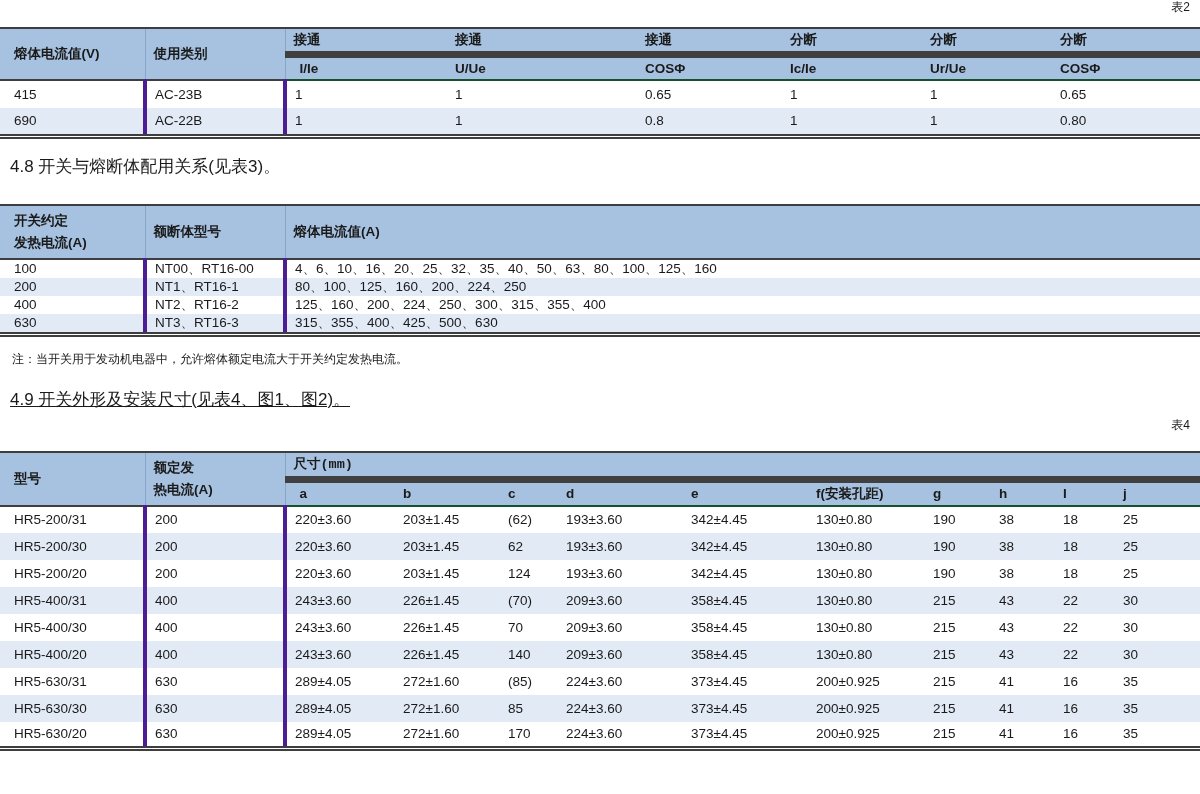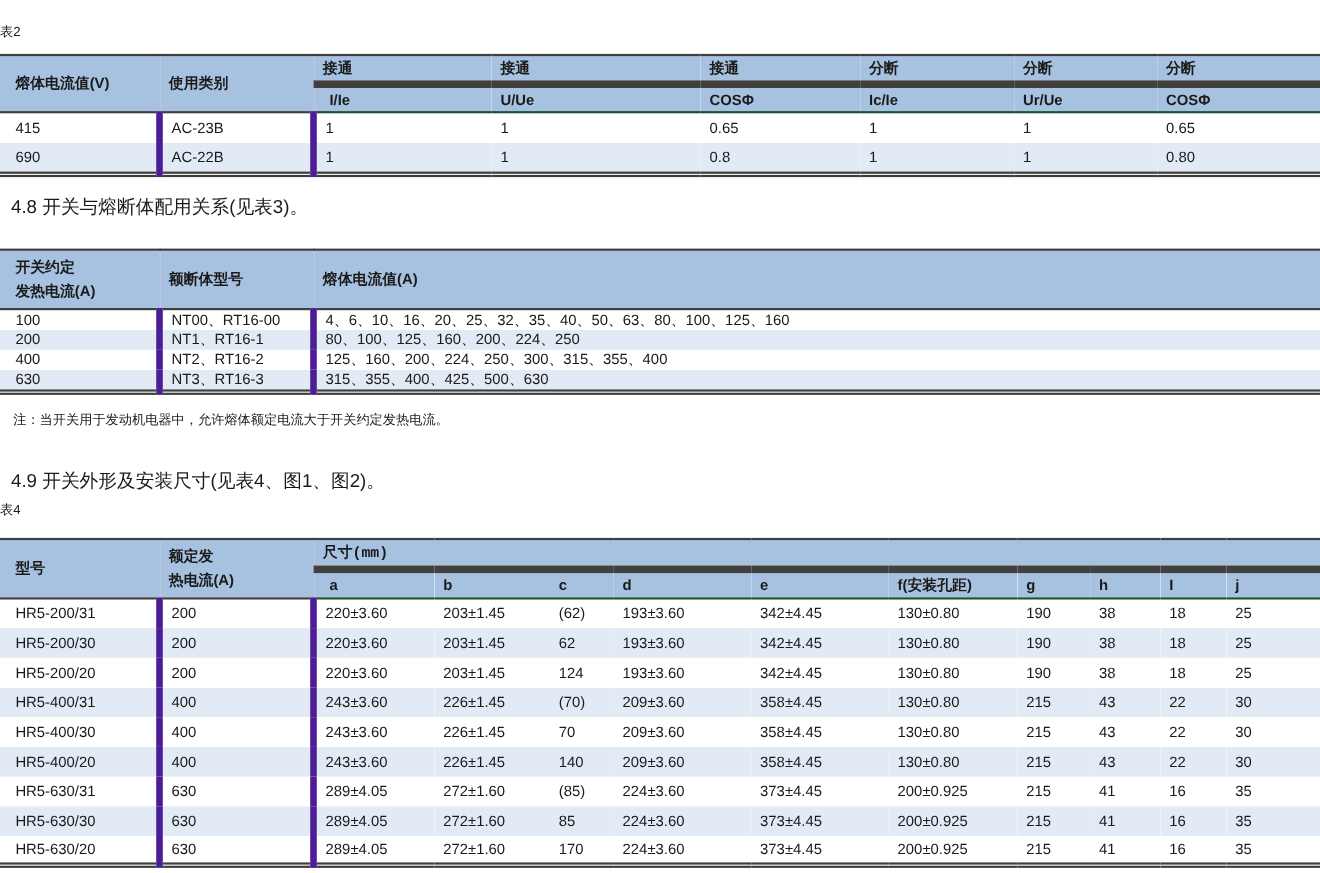--- a/index.html
+++ b/index.html
@@ -4,32 +4,33 @@
 <style>
   * { box-sizing: border-box; margin: 0; padding: 0; }
   html, body { width: 1200px; height: 794px; }
   body {
     background: #ffffff;
     color: #1a1a1a;
     font-family: "Liberation Sans", "DejaVu Sans", sans-serif;
     overflow: hidden;
   }
   .tbl-label {
+    text-align: right;
     font-size: 12px;
     line-height: 14px;
-    padding: 22px 10px 0 0;
+    padding: 0 10px 0 0;
   }
   .tbl-label.small-gap { padding-top: 4px; margin-top: 2px; }
   .heading {
     font-size: 17px;
     line-height: 24px;
     padding-left: 10px;
   }
   #heading-48 { margin-top: 16px; }
-  #heading-49 { margin-top: 36px; }
+  #heading-49 { margin-top: 20px; text-decoration: underline; }
   .note {
     font-size: 12px;
     line-height: 17px;
     padding-left: 12px;
     margin-top: 14px;
   }
   table.tbl {
     width: 1200px;
     table-layout: fixed;
     border-collapse: collapse;
@@ -57,21 +58,21 @@
   .tbl th:first-child, .tbl td:first-child { padding-left: 14px; }
   
   th.span-cell { border-bottom: 2px solid #3e3e3e; }
   th.vline     { border-right: 1px solid #89a5c8; }
   th.grp       { border-bottom: 7px solid #404040; font-family: Liberation Mono, monospace; }
   th.sub       { border-bottom: 2px solid #14532d; }
   
   .tbl tbody tr:nth-child(even) { background: #e2eaf6; }
   .tbl tbody tr:nth-child(odd)  { background: #ffffff; }
   .tbl tbody td:nth-child(1),
-  .tbl tbody td:nth-child(2) { border-right: 6px solid #4c1d95; }
+  .tbl tbody td:nth-child(2) { border-right: 4px solid #4c1d95; }
   
   #table2 thead tr { height: 26px; }
   #table2 tbody tr { height: 28px; }
   #table3 thead tr { height: 54px; margin-top: 12px; }
   #table3 tbody tr { height: 18px; }
   #table4 tr.hr1   { height: 28px; }
   #table4 tr.hr2   { height: 26px; }
   #table4 tbody tr { height: 27px; }
   .two-line { line-height: 22px; }
 </style>

